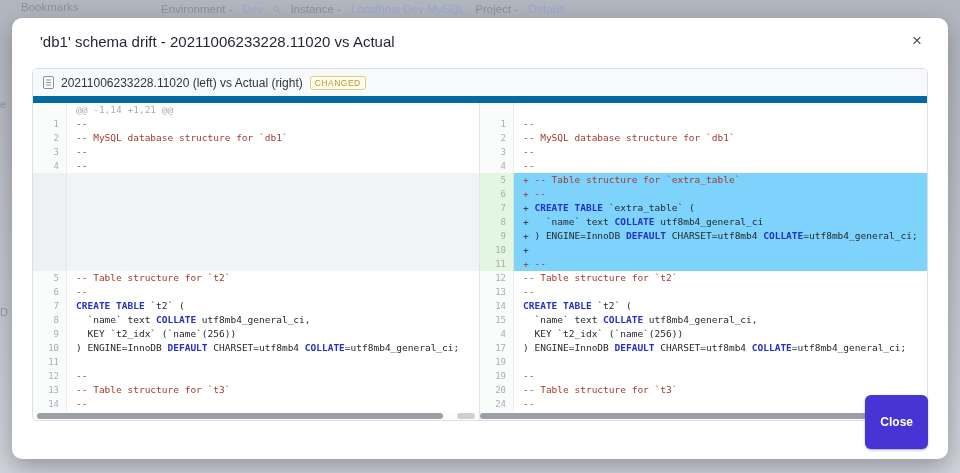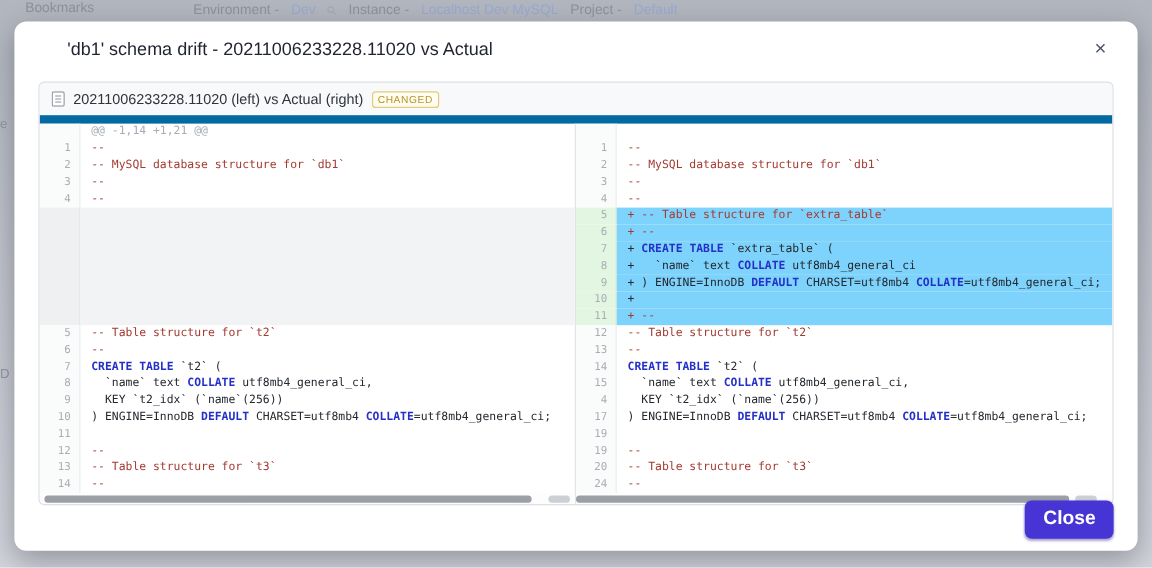--- a/index.html
+++ b/index.html
@@ -16,21 +16,21 @@
   .bg-navcenter .val{color:#9aa9d0;}
   .bg-plug{color:#a3a8b2;font-size:10px;transform:rotate(-45deg);display:inline-block;}
   .bg-side-letter{position:absolute;left:0;font-size:11px;color:#9298a2;}
 
   
   .modal{
     position:absolute;left:12px;top:18px;width:936px;height:441px;
     background:#ffffff;border-radius:10px;box-shadow:0 8px 24px rgba(30,32,40,.35);
   }
   .modal-header{position:relative;height:48px;}
-  .modal-title{position:absolute;left:44px;top:15px;font-size:15px;color:#1f2430;}
+  .modal-title{position:absolute;left:28px;top:15px;font-size:15px;color:#1f2430;}
   .modal-x{
     position:absolute;right:20px;top:12px;width:22px;height:22px;line-height:22px;
     text-align:center;font-size:17px;color:#4b5563;cursor:pointer;font-weight:300;
   }
 
   
   .diff-card{
     position:absolute;left:20px;right:20px;top:50px;
     border:1px solid #dcdfe4;border-radius:5px;overflow:hidden;background:#fff;
   }
@@ -69,22 +69,22 @@
   .seg-c{color:#a33b32;}
   .seg-k{color:#2430c8;font-weight:bold;}
   .seg-p{color:#24292f;}
 
   .hscroll{height:9px;position:relative;background:#fdfdfd;}
   .hthumb{position:absolute;top:1.5px;height:6px;border-radius:3px;background:#9ba0a6;}
   .hthumb.end{background:#ccd0d4;}
 
   .modal-footer{position:absolute;right:20px;bottom:10px;}
   .btn-close{
-    background:#4635d4;color:#fff;font-size:16px;font-weight:bold;
-    border:none;border-radius:6px;padding:7px 15px;cursor:pointer;
+    background:#4635d4;color:#fff;font-size:12px;font-weight:bold;
+    border:none;border-radius:6px;padding:20px 15px;cursor:pointer;
     font-family:"Liberation Sans",sans-serif;box-shadow:0 1px 2px rgba(40,30,150,.4);
   }
 </style>
 </head>
 <body>
 
 <div class="bg-nav">
   <span class="bg-bookmarks">Bookmarks</span>
   <span class="bg-navcenter">
     <span class="lbl">Environment -</span>

